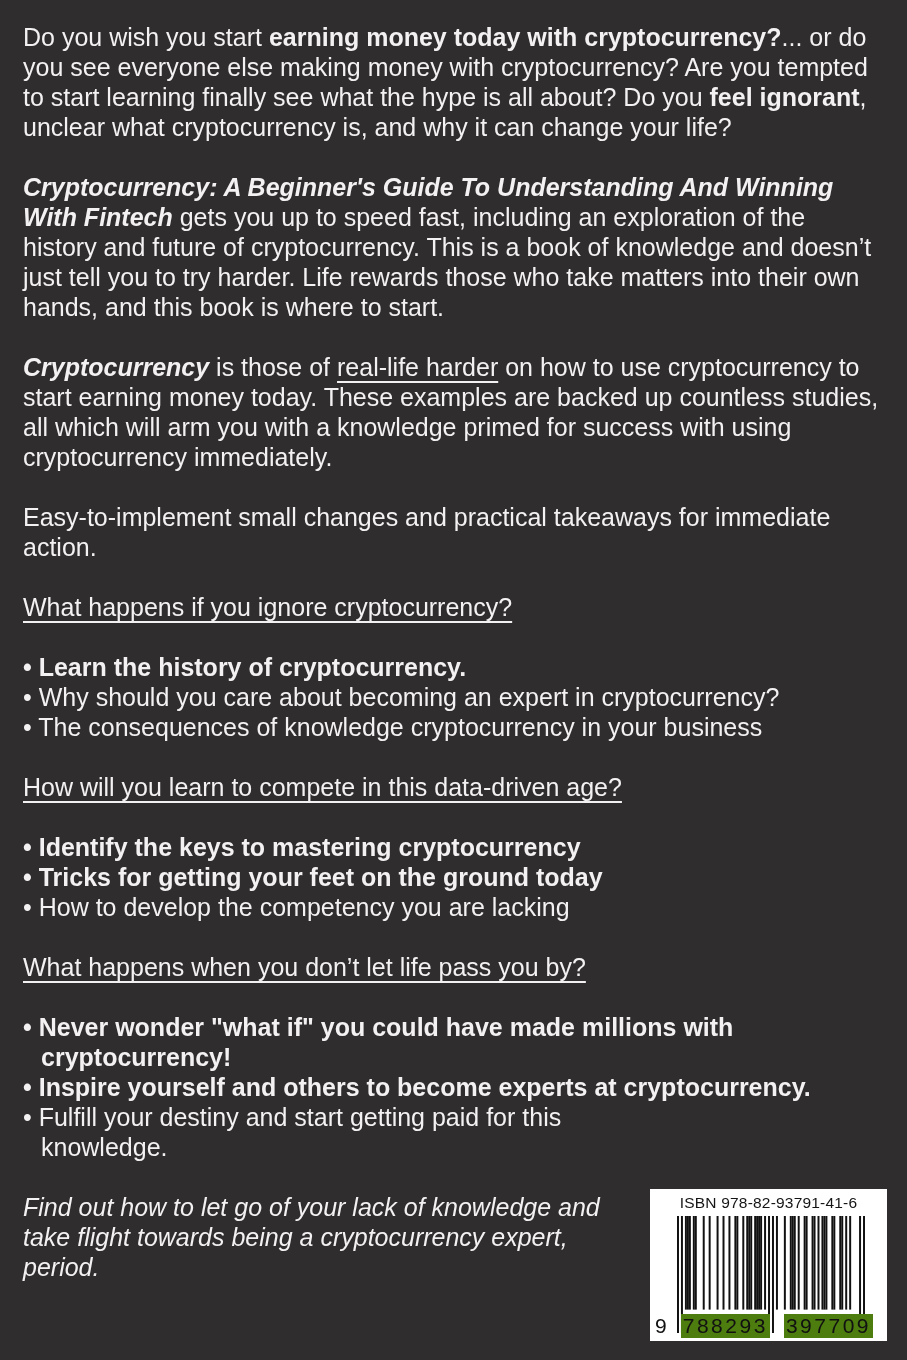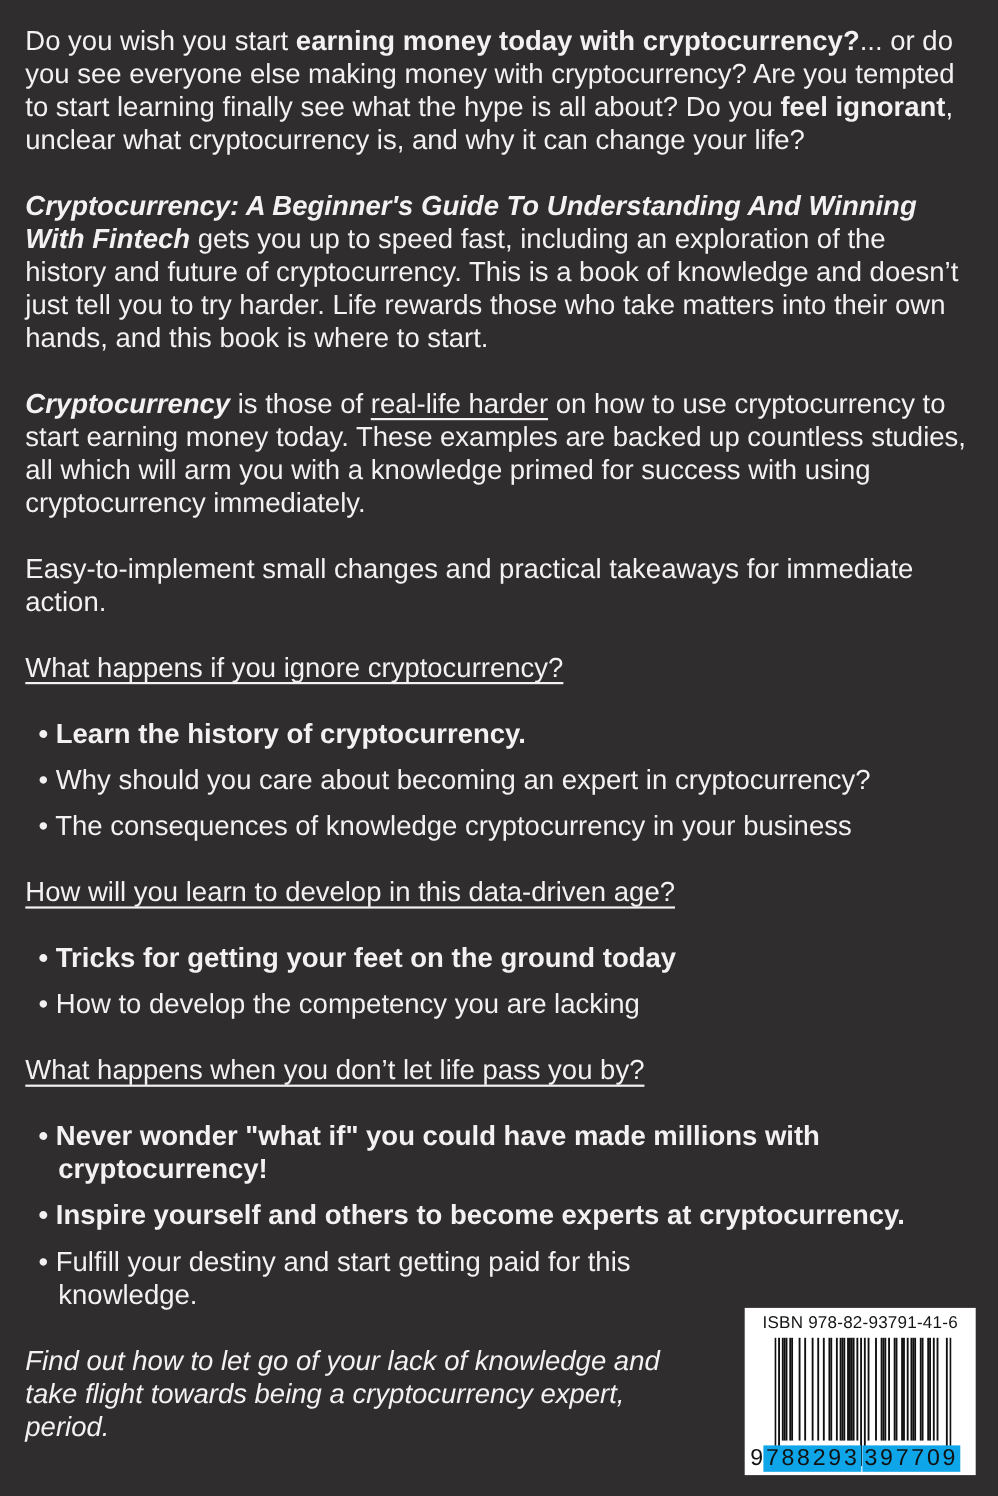--- a/index.html
+++ b/index.html
@@ -7,61 +7,62 @@
     width:907px;height:1360px;overflow:hidden;position:relative;
     background:#2f2d2e;color:#f3f1f2;
     font-family:"Liberation Sans",sans-serif;
     font-size:25px;line-height:30px;
   }
   .flow{padding:22px 24px 0 23px;}
   .para{margin:0 0 30px 0;}
   .heading{margin:0 0 30px 0;}
   .heading .st-u{text-decoration:underline;text-underline-offset:5px;text-decoration-thickness:2px;}
   .bullets{margin:0 0 30px 0;}
-  .bullet{padding-left:18px;text-indent:-18px;margin:12px;}
+  .bullet{padding-left:18px;text-indent:-18px;margin:0;}
   .closing{margin:0;font-style:italic;}
   .st-b{font-weight:bold;}
   .st-i{font-style:italic;}
   .st-bi{font-weight:bold;font-style:italic;}
   .st-u{text-decoration:underline;text-underline-offset:5px;text-decoration-thickness:2px;}
   
   .barcode-box{
-    position:absolute;right:20px;bottom:19px;width:210px;height:152px;
+    position:absolute;right:20px;bottom:19px;width:237px;height:152px;
     background:#ffffff;color:#111;line-height:normal;
   }
   .isbn-label{
     text-align:center;font-size:15.5px;padding-top:5px;letter-spacing:0.2px;
     font-family:"Liberation Sans",sans-serif;color:#151515;
   }
   .bars{position:absolute;left:27px;right:22px;top:27px;bottom:8px;}
   .bars svg{width:100%;height:100%;display:block;}
   .barcode-digits{
     position:absolute;left:5px;right:14px;bottom:3px;
     display:flex;justify-content:space-between;align-items:flex-end;
     font-size:21px;font-family:"Liberation Sans",sans-serif;color:#111;
   }
-  .digit-group{background:#0ea5e9;padding:0 2px;letter-spacing:2.5px;}
+  .digit-group{background:#4d7c0f;padding:0 2px;letter-spacing:2.5px;}
   .digit-lead{background:transparent;padding:0;letter-spacing:0;}
 </style>
 </head>
 <body>
 
 <main class="flow" id="flow">
     <p class="para"><span>Do you wish you start </span><span class="st-b">earning money today with cryptocurrency?</span><span>... or do you see everyone else making money with cryptocurrency? Are you tempted to start learning finally see what the hype is all about? Do you </span><span class="st-b">feel ignorant</span><span>, unclear what cryptocurrency is, and why it can change your life?</span></p>
     <p class="para"><span class="st-bi">Cryptocurrency: A Beginner's Guide To Understanding And Winning With Fintech</span><span> gets you up to speed fast, including an exploration of the history and future of cryptocurrency. This is a book of knowledge and doesn’t just tell you to try harder. Life rewards those who take matters into their own hands, and this book is where to start.</span></p>
     <p class="para"><span class="st-bi">Cryptocurrency</span><span> is those of </span><span class="st-u">real-life harder</span><span> on how to use cryptocurrency to start earning money today. These examples are backed up countless studies, all which will arm you with a knowledge primed for success with using cryptocurrency immediately.</span></p>
     <p class="para"><span>Easy-to-implement small changes and practical takeaways for immediate action.</span></p>
     <p class="heading"><span class="st-u">What happens if you ignore cryptocurrency?</span></p>
     <div class="bullets">
       <div class="bullet"><span class="st-b">• Learn the history of cryptocurrency.</span></div>
       <div class="bullet"><span>• Why should you care about becoming an expert in cryptocurrency?</span></div>
       <div class="bullet"><span>• The consequences of knowledge cryptocurrency in your business</span></div>
     </div>
-    <p class="heading"><span class="st-u">How will you learn to develop in this data-driven age?</span></p>
+    <p class="heading"><span class="st-u">How will you learn to compete in this data-driven age?</span></p>
     <div class="bullets">
+      <div class="bullet"><span class="st-b">• Identify the keys to mastering cryptocurrency</span></div>
       <div class="bullet"><span class="st-b">• Tricks for getting your feet on the ground today</span></div>
       <div class="bullet"><span>• How to develop the competency you are lacking</span></div>
     </div>
     <p class="heading"><span class="st-u">What happens when you don’t let life pass you by?</span></p>
     <div class="bullets">
       <div class="bullet" style="max-width: 780px;"><span class="st-b">• Never wonder "what if" you could have made millions with cryptocurrency!</span></div>
       <div class="bullet"><span class="st-b">• Inspire yourself and others to become experts at cryptocurrency.</span></div>
       <div class="bullet" style="max-width: 640px;"><span>• Fulfill your destiny and start getting paid for this knowledge.</span></div>
     </div>
     <p class="para closing" style="max-width: 590px;"><span class="st-i">Find out how to let go of your lack of knowledge and take flight towards being a cryptocurrency expert, period.</span></p>

